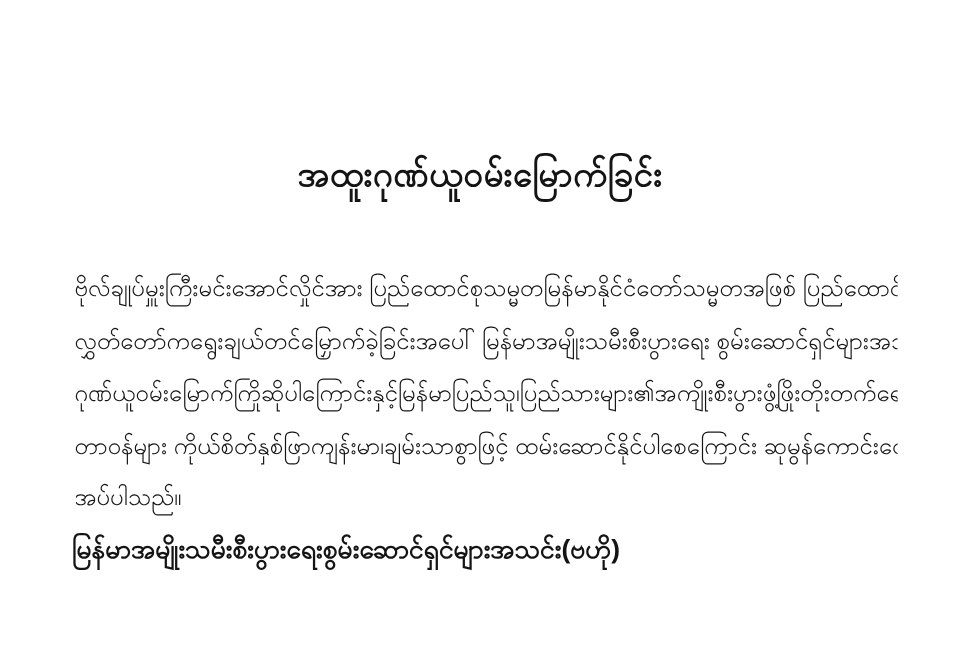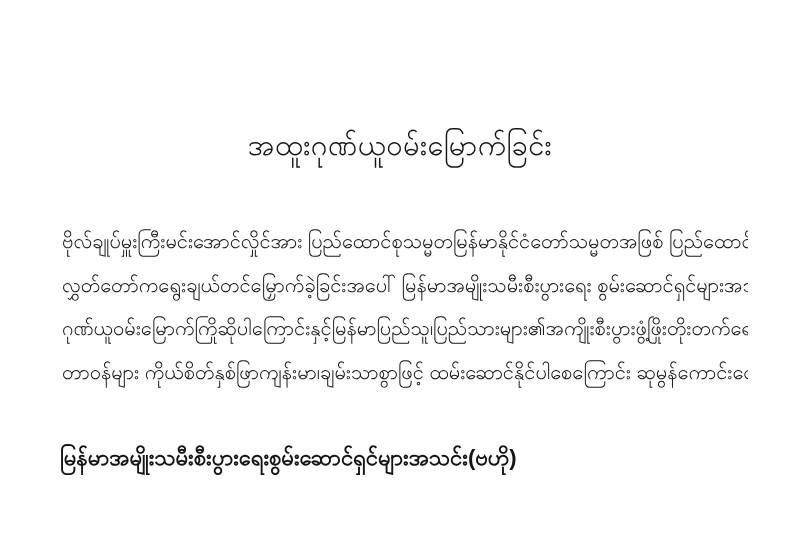--- a/index.html
+++ b/index.html
@@ -17,21 +17,21 @@
     font-family: "Liberation Sans", "DejaVu Sans", sans-serif;
     color: #141414;
   }
   .doc-title {
     position: absolute;
     top: 126px;
     left: 0;
     width: 100%;
     text-align: center;
     font-size: 29px;
-    font-weight: normal;
+    font-weight: bold;
     letter-spacing: 0.5px;
     white-space: nowrap;
   }
   .doc-body {
     position: absolute;
     top: 220px;
     left: 62px;
     right: 52px;
     font-size: 20px;
     font-weight: normal;
@@ -58,17 +58,18 @@
 
 <div class="page">
 
   <div class="doc-title">အထူးဂုဏ်ယူဝမ်းမြောက်ခြင်း</div>
 
   <div class="doc-body">
     <div class="body-line">ဗိုလ်ချုပ်မှူးကြီးမင်းအောင်လှိုင်အား ပြည်ထောင်စုသမ္မတမြန်မာနိုင်ငံတော်သမ္မတအဖြစ်  ပြည်ထောင်စု</div>
     <div class="body-line">လွှတ်တော်ကရွေးချယ်တင်မြှောက်ခဲ့ခြင်းအပေါ် မြန်မာအမျိုးသမီးစီးပွားရေး စွမ်းဆောင်ရှင်များအသင်းမှ</div>
     <div class="body-line">ဂုဏ်ယူဝမ်းမြောက်ကြိုဆိုပါကြောင်းနှင့်မြန်မာပြည်သူ၊ပြည်သားများ၏အကျိုးစီးပွားဖွံ့ဖြိုးတိုးတက်ရေး</div>
     <div class="body-line">တာဝန်များ ကိုယ်စိတ်နှစ်ဖြာကျန်းမာ၊ချမ်းသာစွာဖြင့် ထမ်းဆောင်နိုင်ပါစေကြောင်း ဆုမွန်ကောင်းတောင်း</div>
+    <div class="body-line">အပ်ပါသည်။</div>
   </div>
 
   <div class="doc-signature">မြန်မာအမျိုးသမီးစီးပွားရေးစွမ်းဆောင်ရှင်များအသင်း(ဗဟို)</div>
 
 </div>
 
 </body></html>

